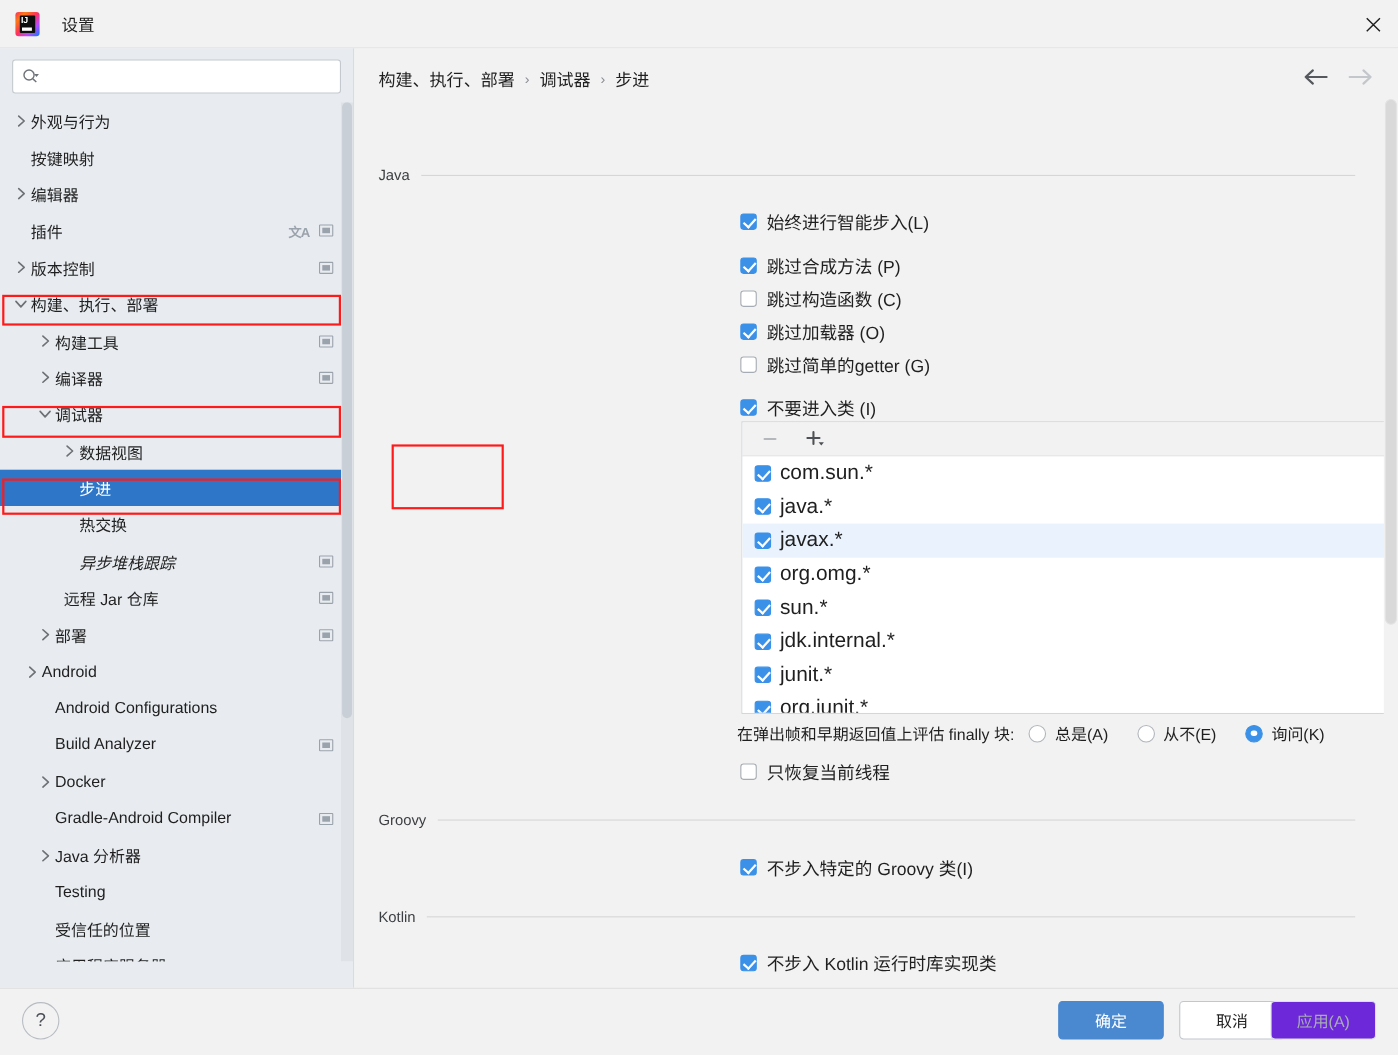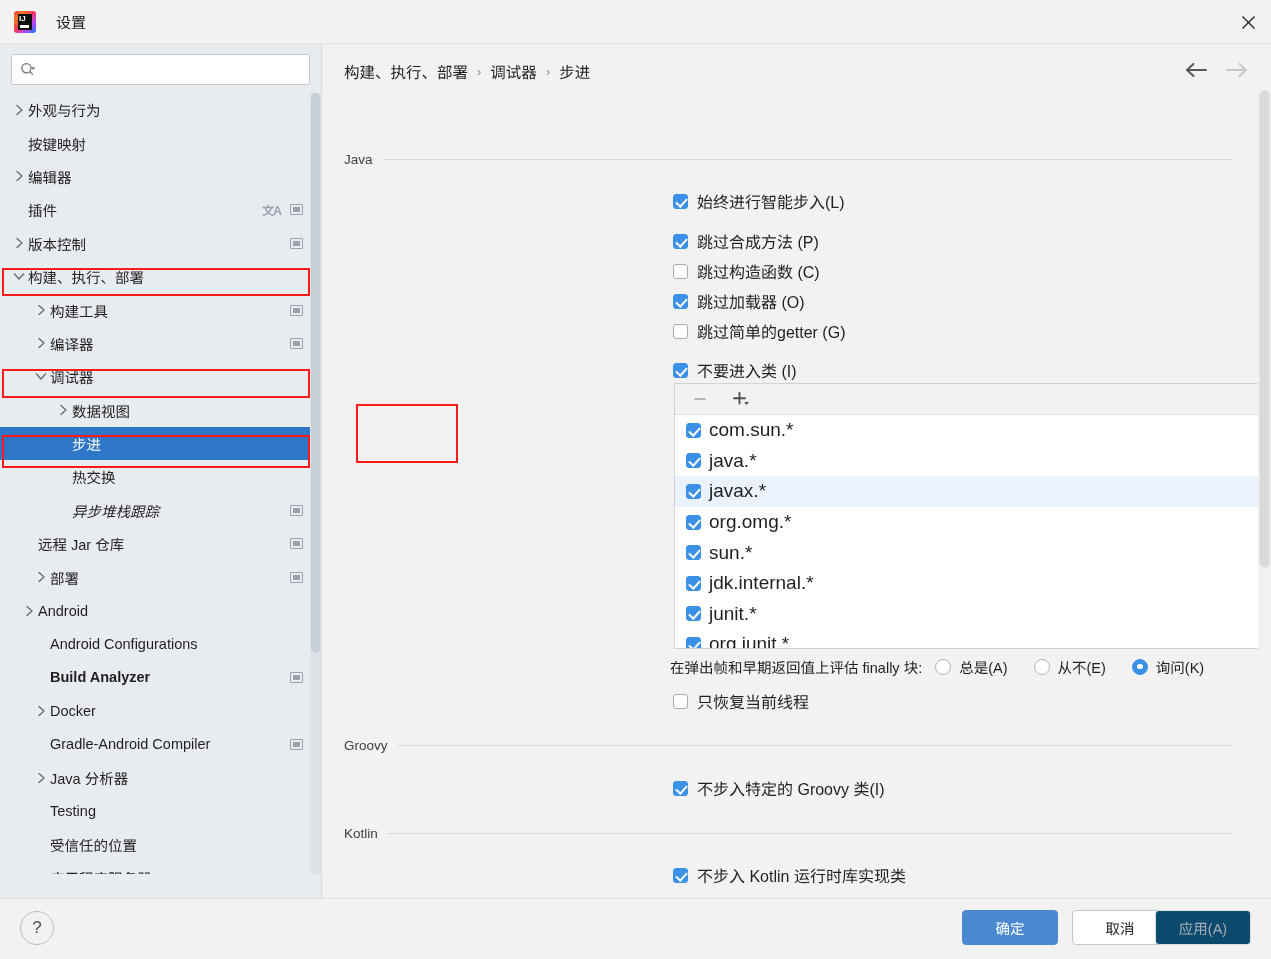--- a/index.html
+++ b/index.html
@@ -150,21 +150,21 @@
     display:flex; align-items:center; justify-content:center;
     font-size:17px; color:#4a4f55; cursor:default;
   }
   .dlg-btn {
     position:absolute; top:11px; height:35px; border-radius:4px;
     display:flex; align-items:center; justify-content:center;
     font-size:14.5px; cursor:default; font-family:inherit;
   }
   #btn-ok { right:213px; width:96px; background:#4a88d0; color:#fff; border:1px solid #4a88d0; }
   #btn-cancel { right:103px; width:96px; background:#fff; color:#1f1f1f; border:1px solid #c2c7cd; }
-  #btn-apply { right:-2px; width:96px; background:#0c4a6e; color:#a8adb3; border:1px solid #dcdfe3; margin-right:22px; }
+  #btn-apply { right:-2px; width:96px; background:#6d28d9; color:#a8adb3; border:1px solid #dcdfe3; margin-right:22px; }
 
   
   .annot {
     position:absolute; border:2.6px solid #ff1a1a; pointer-events:none; z-index:50;
   }
 </style>
 </head>
 <body>
 
 <div id="window">
@@ -293,21 +293,21 @@
             <span class="arrow empty"></span>
             <span class="label">热交换</span>
           </div>
           <div class="tree-row" style="padding-left: 54px; font-style: italic;">
             <span class="arrow empty"></span>
             <span class="label">异步堆栈跟踪</span>
             <span class="badges">
               <span class="ic-monitor"></span>
             </span>
           </div>
-          <div class="tree-row" style="padding-left: 20px; text-align: center;">
+          <div class="tree-row" style="padding-left: 40px; text-align: center;">
             <span class="arrow empty"></span>
             <span class="label">远程 Jar 仓库</span>
             <span class="badges">
               <span class="ic-monitor"></span>
             </span>
           </div>
           <div class="tree-row" style="padding-left: 32px;">
             <span class="arrow">
               <svg width="9" height="12" viewBox="0 0 9 12">
                 <path d="M2 1.5 L7 6 L2 10.5" stroke="#6e7277" stroke-width="1.5" fill="none" stroke-linecap="round" stroke-linejoin="round"></path>
@@ -323,21 +323,21 @@
               <svg width="9" height="12" viewBox="0 0 9 12">
                 <path d="M2 1.5 L7 6 L2 10.5" stroke="#6e7277" stroke-width="1.5" fill="none" stroke-linecap="round" stroke-linejoin="round"></path>
               </svg>
             </span>
             <span class="label">Android</span>
           </div>
           <div class="tree-row" style="padding-left: 32px;">
             <span class="arrow empty"></span>
             <span class="label">Android Configurations</span>
           </div>
-          <div class="tree-row" style="padding-left: 32px; font-weight: bold;">
+          <div class="tree-row" style="padding-left: 32px;">
             <span class="arrow empty"></span>
             <span class="label">Build Analyzer</span>
             <span class="badges">
               <span class="ic-monitor"></span>
             </span>
           </div>
           <div class="tree-row" style="padding-left: 32px;">
             <span class="arrow">
               <svg width="9" height="12" viewBox="0 0 9 12">
                 <path d="M2 1.5 L7 6 L2 10.5" stroke="#6e7277" stroke-width="1.5" fill="none" stroke-linecap="round" stroke-linejoin="round"></path>

